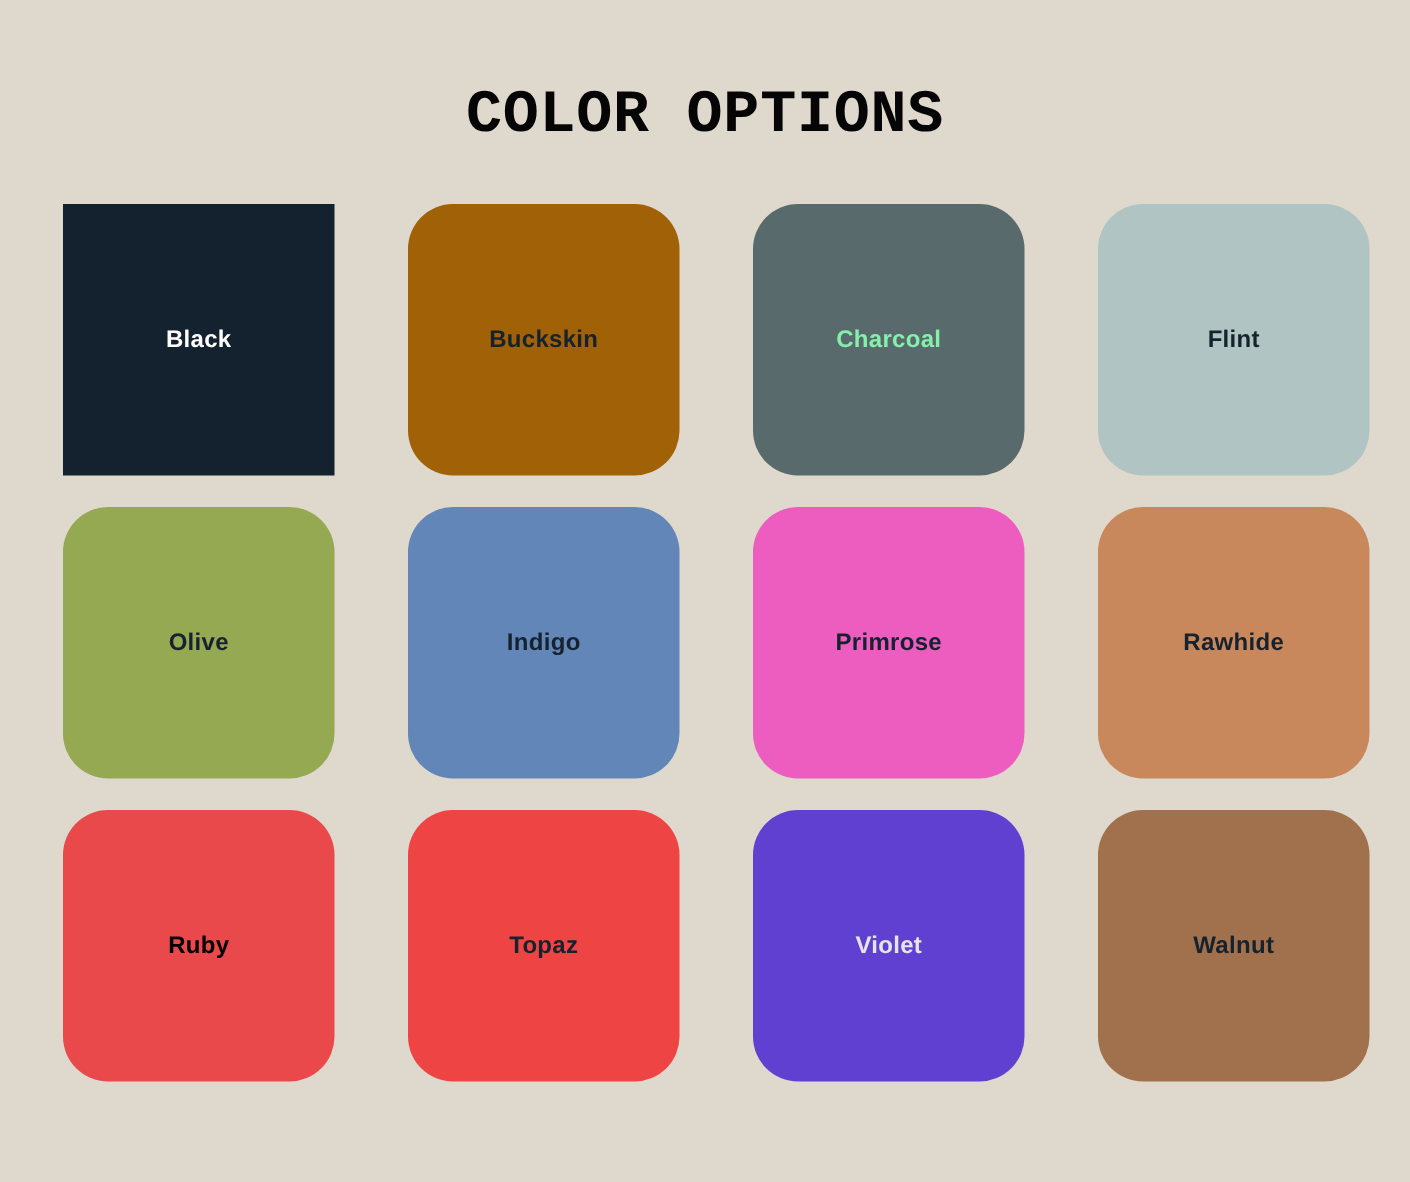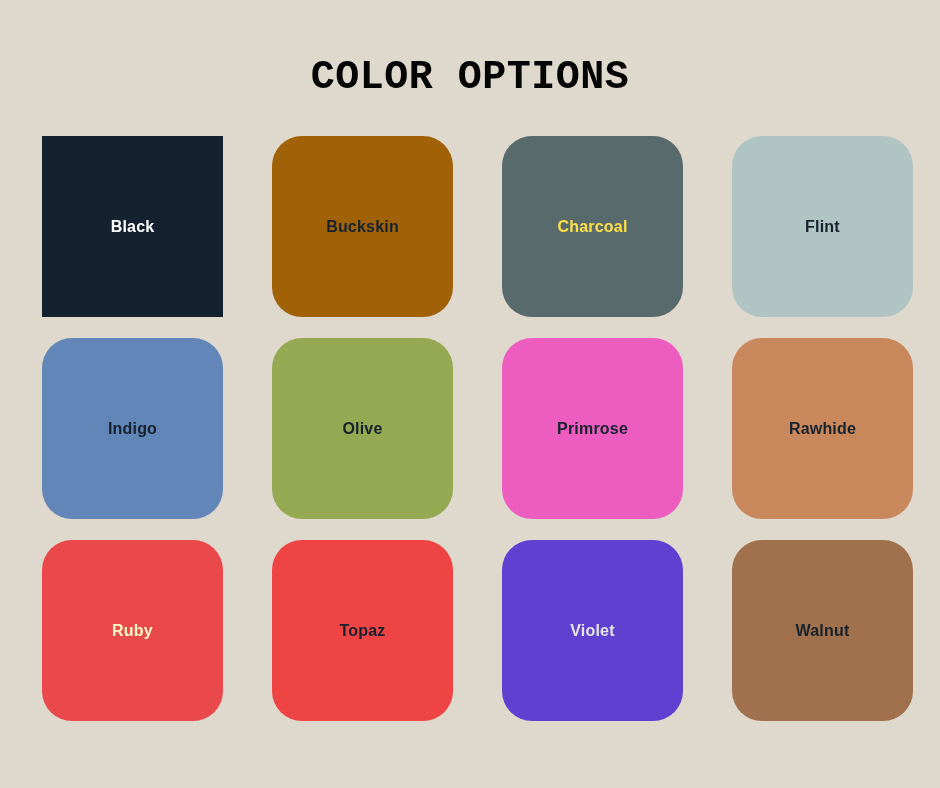--- a/index.html
+++ b/index.html
@@ -75,39 +75,39 @@
   <h1 class="poster-title" style="color: rgb(5, 5, 5);">COLOR OPTIONS</h1>
 
   <div class="swatch-grid">
       <div class="swatch square" style="background: rgb(20, 33, 46);">
         <span class="swatch-label" style="color: rgb(255, 255, 255);">Black</span>
       </div>
       <div class="swatch" style="background: #a16207;">
         <span class="swatch-label" style="color: rgb(22, 34, 46);">Buckskin</span>
       </div>
       <div class="swatch" style="background: rgb(89, 106, 108);">
-        <span class="swatch-label" style="color: #fde047;">Charcoal</span>
+        <span class="swatch-label" style="color: #86efac;">Charcoal</span>
       </div>
       <div class="swatch" style="background: rgb(177, 196, 196);">
         <span class="swatch-label" style="color: rgb(22, 34, 46);">Flint</span>
       </div>
+      <div class="swatch" style="background: rgb(149, 168, 82);">
+        <span class="swatch-label" style="color: rgb(22, 34, 46);">Olive</span>
+      </div>
       <div class="swatch" style="background: rgb(98, 134, 183);">
         <span class="swatch-label" style="color: rgb(22, 34, 46);">Indigo</span>
-      </div>
-      <div class="swatch" style="background: rgb(149, 168, 82);">
-        <span class="swatch-label" style="color: rgb(22, 34, 46);">Olive</span>
       </div>
       <div class="swatch" style="background: rgb(237, 93, 192);">
         <span class="swatch-label" style="color: rgb(22, 34, 46);">Primrose</span>
       </div>
       <div class="swatch" style="background: rgb(201, 136, 92);">
         <span class="swatch-label" style="color: rgb(22, 34, 46);">Rawhide</span>
       </div>
       <div class="swatch" style="background: rgb(233, 73, 75);">
-        <span class="swatch-label" style="color: #fef9c3;">Ruby</span>
+        <span class="swatch-label" style="color: #000000;">Ruby</span>
       </div>
       <div class="swatch" style="background: #ef4444;">
         <span class="swatch-label" style="color: rgb(22, 34, 46);">Topaz</span>
       </div>
       <div class="swatch" style="background: rgb(96, 64, 208);">
         <span class="swatch-label" style="color: #e5e5e5;">Violet</span>
       </div>
       <div class="swatch" style="background: rgb(160, 113, 76);">
         <span class="swatch-label" style="color: rgb(22, 34, 46);">Walnut</span>
       </div>

